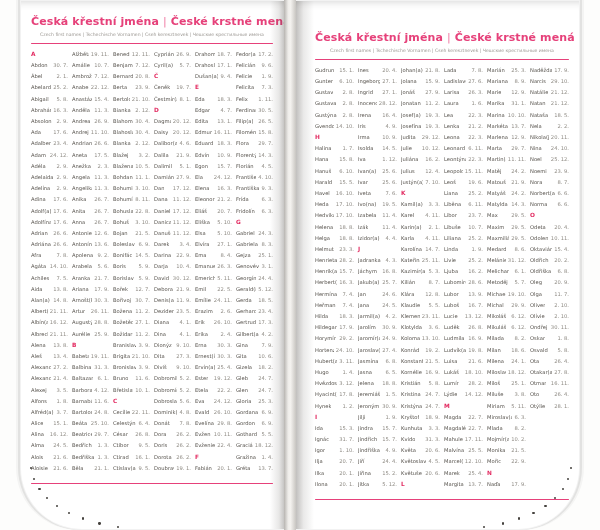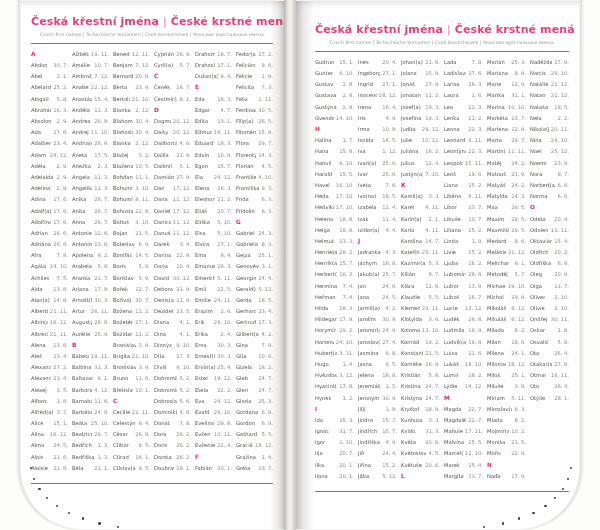--- a/index.html
+++ b/index.html
@@ -10,21 +10,21 @@
   .page.left{left:20px;width:266px;border-bottom-left-radius:62px;
         box-shadow:inset 0 9px 10px -9px rgba(0,0,0,0.20),-2px 0 0 rgba(0,0,0,0.07),-4px 0 0 rgba(0,0,0,0.035);}
   .page.right{left:294px;width:286px;border-bottom-right-radius:62px;
         box-shadow:inset 0 9px 10px -9px rgba(0,0,0,0.20),2px 0 0 rgba(0,0,0,0.07),4px 0 0 rgba(0,0,0,0.035);}
   .page.left::after{content:"";position:absolute;right:0;top:0;bottom:0;width:15px;
         background:linear-gradient(to right,rgba(60,55,50,0) 0%,rgba(60,55,50,0.12) 60%,rgba(60,55,50,0.32) 100%);}
   .page.right::before{content:"";position:absolute;left:0;top:0;bottom:0;width:19px;
         background:linear-gradient(to left,rgba(60,55,50,0) 0%,rgba(60,55,50,0.11) 55%,rgba(60,55,50,0.30) 92%,rgba(60,55,50,0.40) 100%);}
   .inner{position:relative;height:100%;box-sizing:border-box;}
   .page.left .inner{padding:0 12px 0 10px;}
-  .page.right .inner{padding:8px 10px 0 20px;}
+  .page.right .inner{padding:16px 10px 0 20px;}
   .page-header{text-align:center;padding-top:14px;}
   .title{font-size:11px;font-weight:bold;color:#e6417a;letter-spacing:0.1px;white-space:nowrap;}
   .title .sep{font-weight:normal;color:#ef7ba3;padding:0 4px;}
   .subtitle{font-size:4.6px;color:#9b9792;margin-top:3.5px;white-space:nowrap;overflow:hidden;}
   .rule{height:1.4px;background:#e6417a;margin-top:6px;border-radius:1px;}
   .rule.bottom{margin-top:2px;}
   .names{margin-top:5px;height:432px;overflow:hidden;
          column-count:6;column-gap:4px;column-fill:auto;}
   .entry{display:flex;justify-content:space-between;align-items:baseline;
          font-size:5.2px;line-height:11.2px;height:11.2px;overflow:hidden;break-inside:avoid;}

